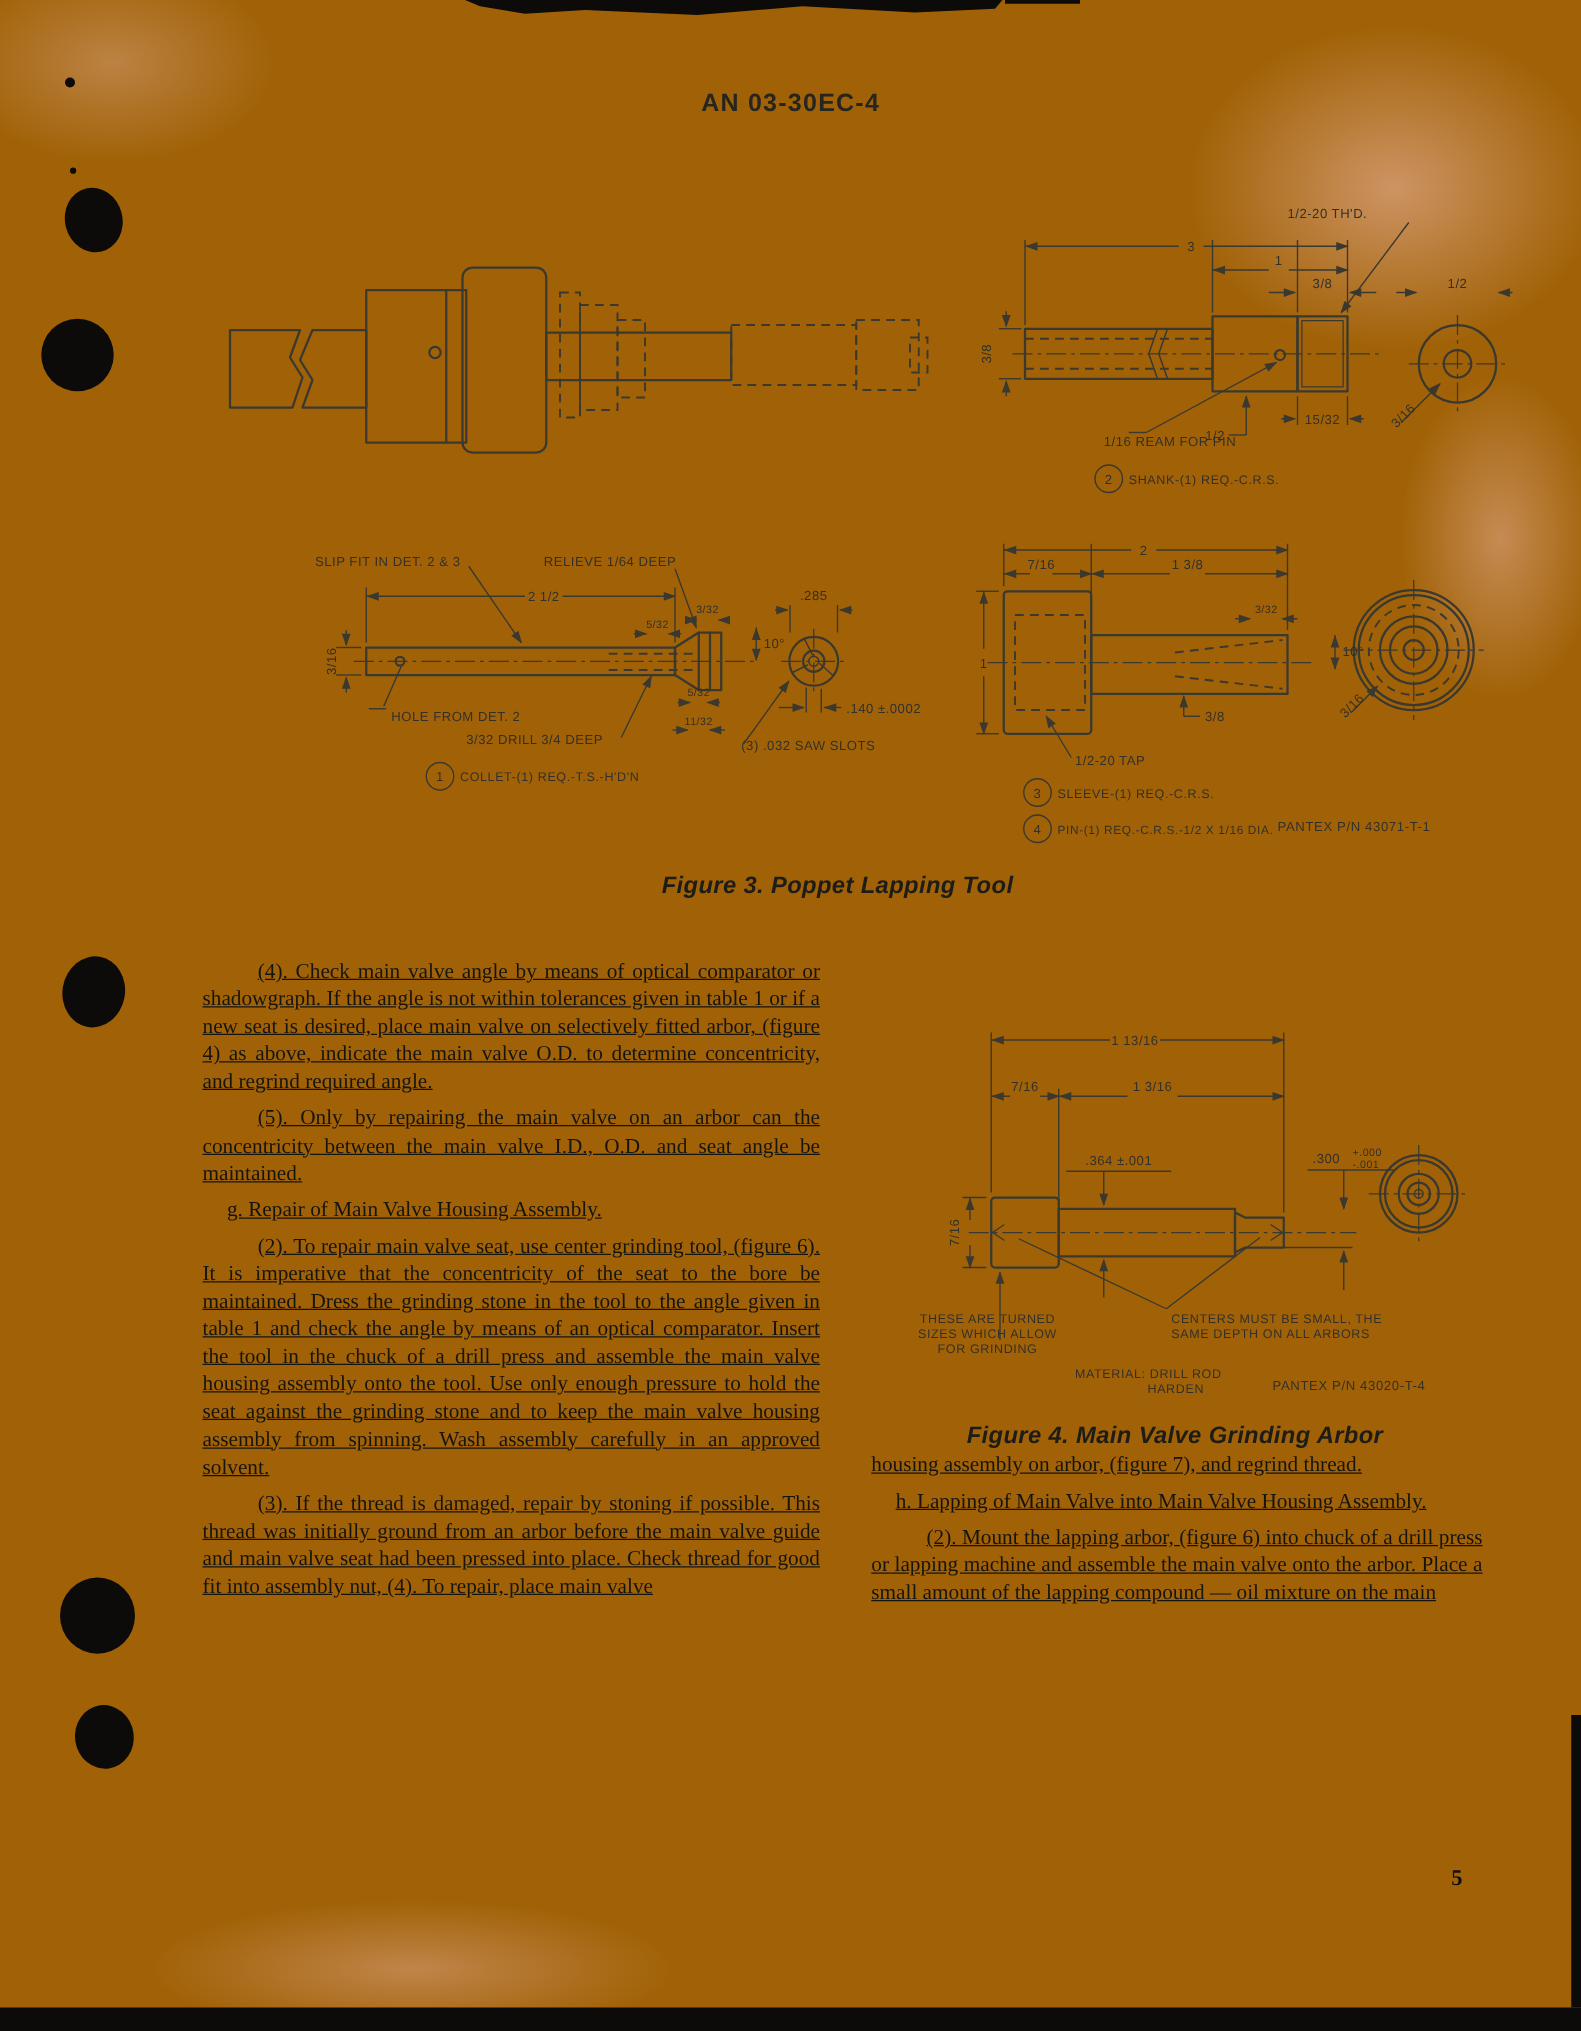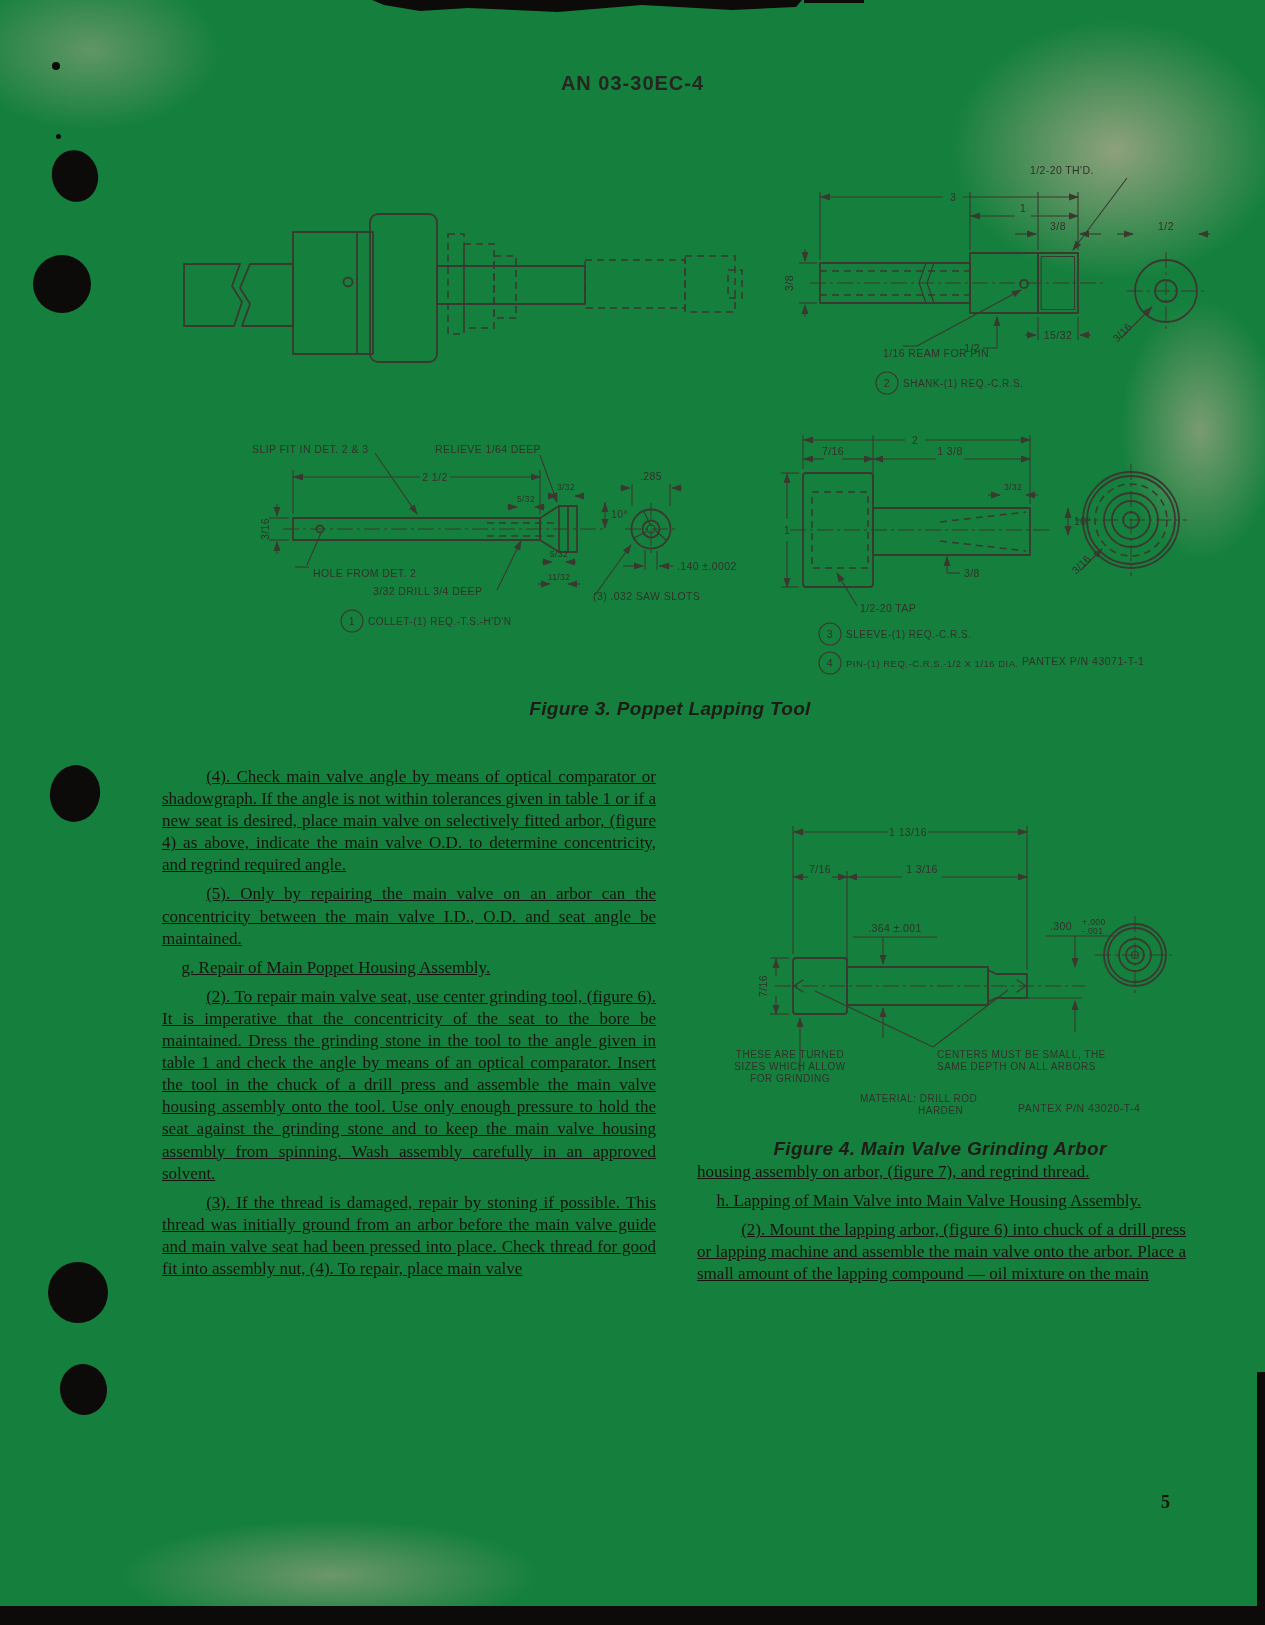--- a/index.html
+++ b/index.html
@@ -1,16 +1,16 @@
 <!DOCTYPE html>
 <html><head>
 <meta charset="utf-8">
 <style>
   html,body{margin:0;padding:0;background:#777;}
-  .page{position:relative;width:1265px;height:1625px;background:#15803d;overflow:hidden;
+  .page{position:relative;width:1265px;height:1625px;background:#a16207;overflow:hidden;
         font-family:"Liberation Serif",serif;color:#16140f;}
   .blush{position:absolute;pointer-events:none;}
   .b1{left:950px;top:20px;width:330px;height:260px;background:radial-gradient(ellipse at center,rgba(242,189,176,.55),rgba(242,189,176,0) 70%);}
   .b2{left:1120px;top:300px;width:160px;height:260px;background:radial-gradient(ellipse at center,rgba(242,189,176,.45),rgba(242,189,176,0) 70%);}
   .b3{left:120px;top:1520px;width:420px;height:110px;background:radial-gradient(ellipse at center,rgba(240,185,175,.4),rgba(240,185,175,0) 70%);}
   .b4{left:-40px;top:-30px;width:260px;height:160px;background:radial-gradient(ellipse at center,rgba(238,190,180,.35),rgba(238,190,180,0) 70%);}
 
   .doc-header{position:absolute;left:0;top:72px;width:1265px;text-align:center;
       font-family:"Liberation Sans",sans-serif;font-weight:bold;font-size:20px;
       letter-spacing:1px;color:#262520;}
@@ -288,21 +288,21 @@
       <text class="capt" x="106" y="272" style="font-size:9.5px">PIN-(1) REQ.-C.R.S.-1/2 X 1/16 DIA.</text>
       <text class="capt" x="282" y="270" style="font-size:10.5px">PANTEX P/N 43071-T-1</text>
     </g>
   </svg>
 
   <div class="fig-caption fc3">Figure 3.   Poppet Lapping Tool</div>
 
   <div class="col col-left">
     <p class="pn">(4). Check main valve angle by means of optical comparator or shadowgraph. If the angle is not within tolerances given in table 1 or if a new seat is desired, place main valve on selectively fitted arbor, (figure 4) as above, indicate the main valve O.D. to determine concentricity, and regrind required angle.</p>
     <p class="pn">(5). Only by repairing the main valve on an arbor can the concentricity between the main valve I.D., O.D. and seat angle be maintained.</p>
-    <p class="ps">g. Repair of Main Poppet Housing Assembly.</p>
+    <p class="ps">g. Repair of Main Valve Housing Assembly.</p>
     <p class="pn">(2). To repair main valve seat, use center grinding tool, (figure 6). It is imperative that the concentricity of the seat to the bore be maintained. Dress the grinding stone in the tool to the angle given in table 1 and check the angle by means of an optical comparator. Insert the tool in the chuck of a drill press and assemble the main valve housing assembly onto the tool. Use only enough pressure to hold the seat against the grinding stone and to keep the main valve housing assembly from spinning. Wash assembly carefully in an approved solvent.</p>
     <p class="pn">(3). If the thread is damaged, repair by stoning if possible. This thread was initially ground from an arbor before the main valve guide and main valve seat had been pressed into place. Check thread for good fit into assembly nut, (4). To repair, place main valve</p>
   </div>
 
   <svg class="fig-svg fig4" width="515" height="360" viewBox="0 0 515 360">
     <defs>
       <marker id="mE2" orient="auto" markerWidth="12" markerHeight="9" refX="10" refY="4" markerUnits="userSpaceOnUse">
         <path d="M1,0.5 L11,4 L1,7.5 Z" fill="#3a382f"></path>
         </marker>
       <marker id="mS2" orient="auto" markerWidth="12" markerHeight="9" refX="1" refY="4" markerUnits="userSpaceOnUse">

